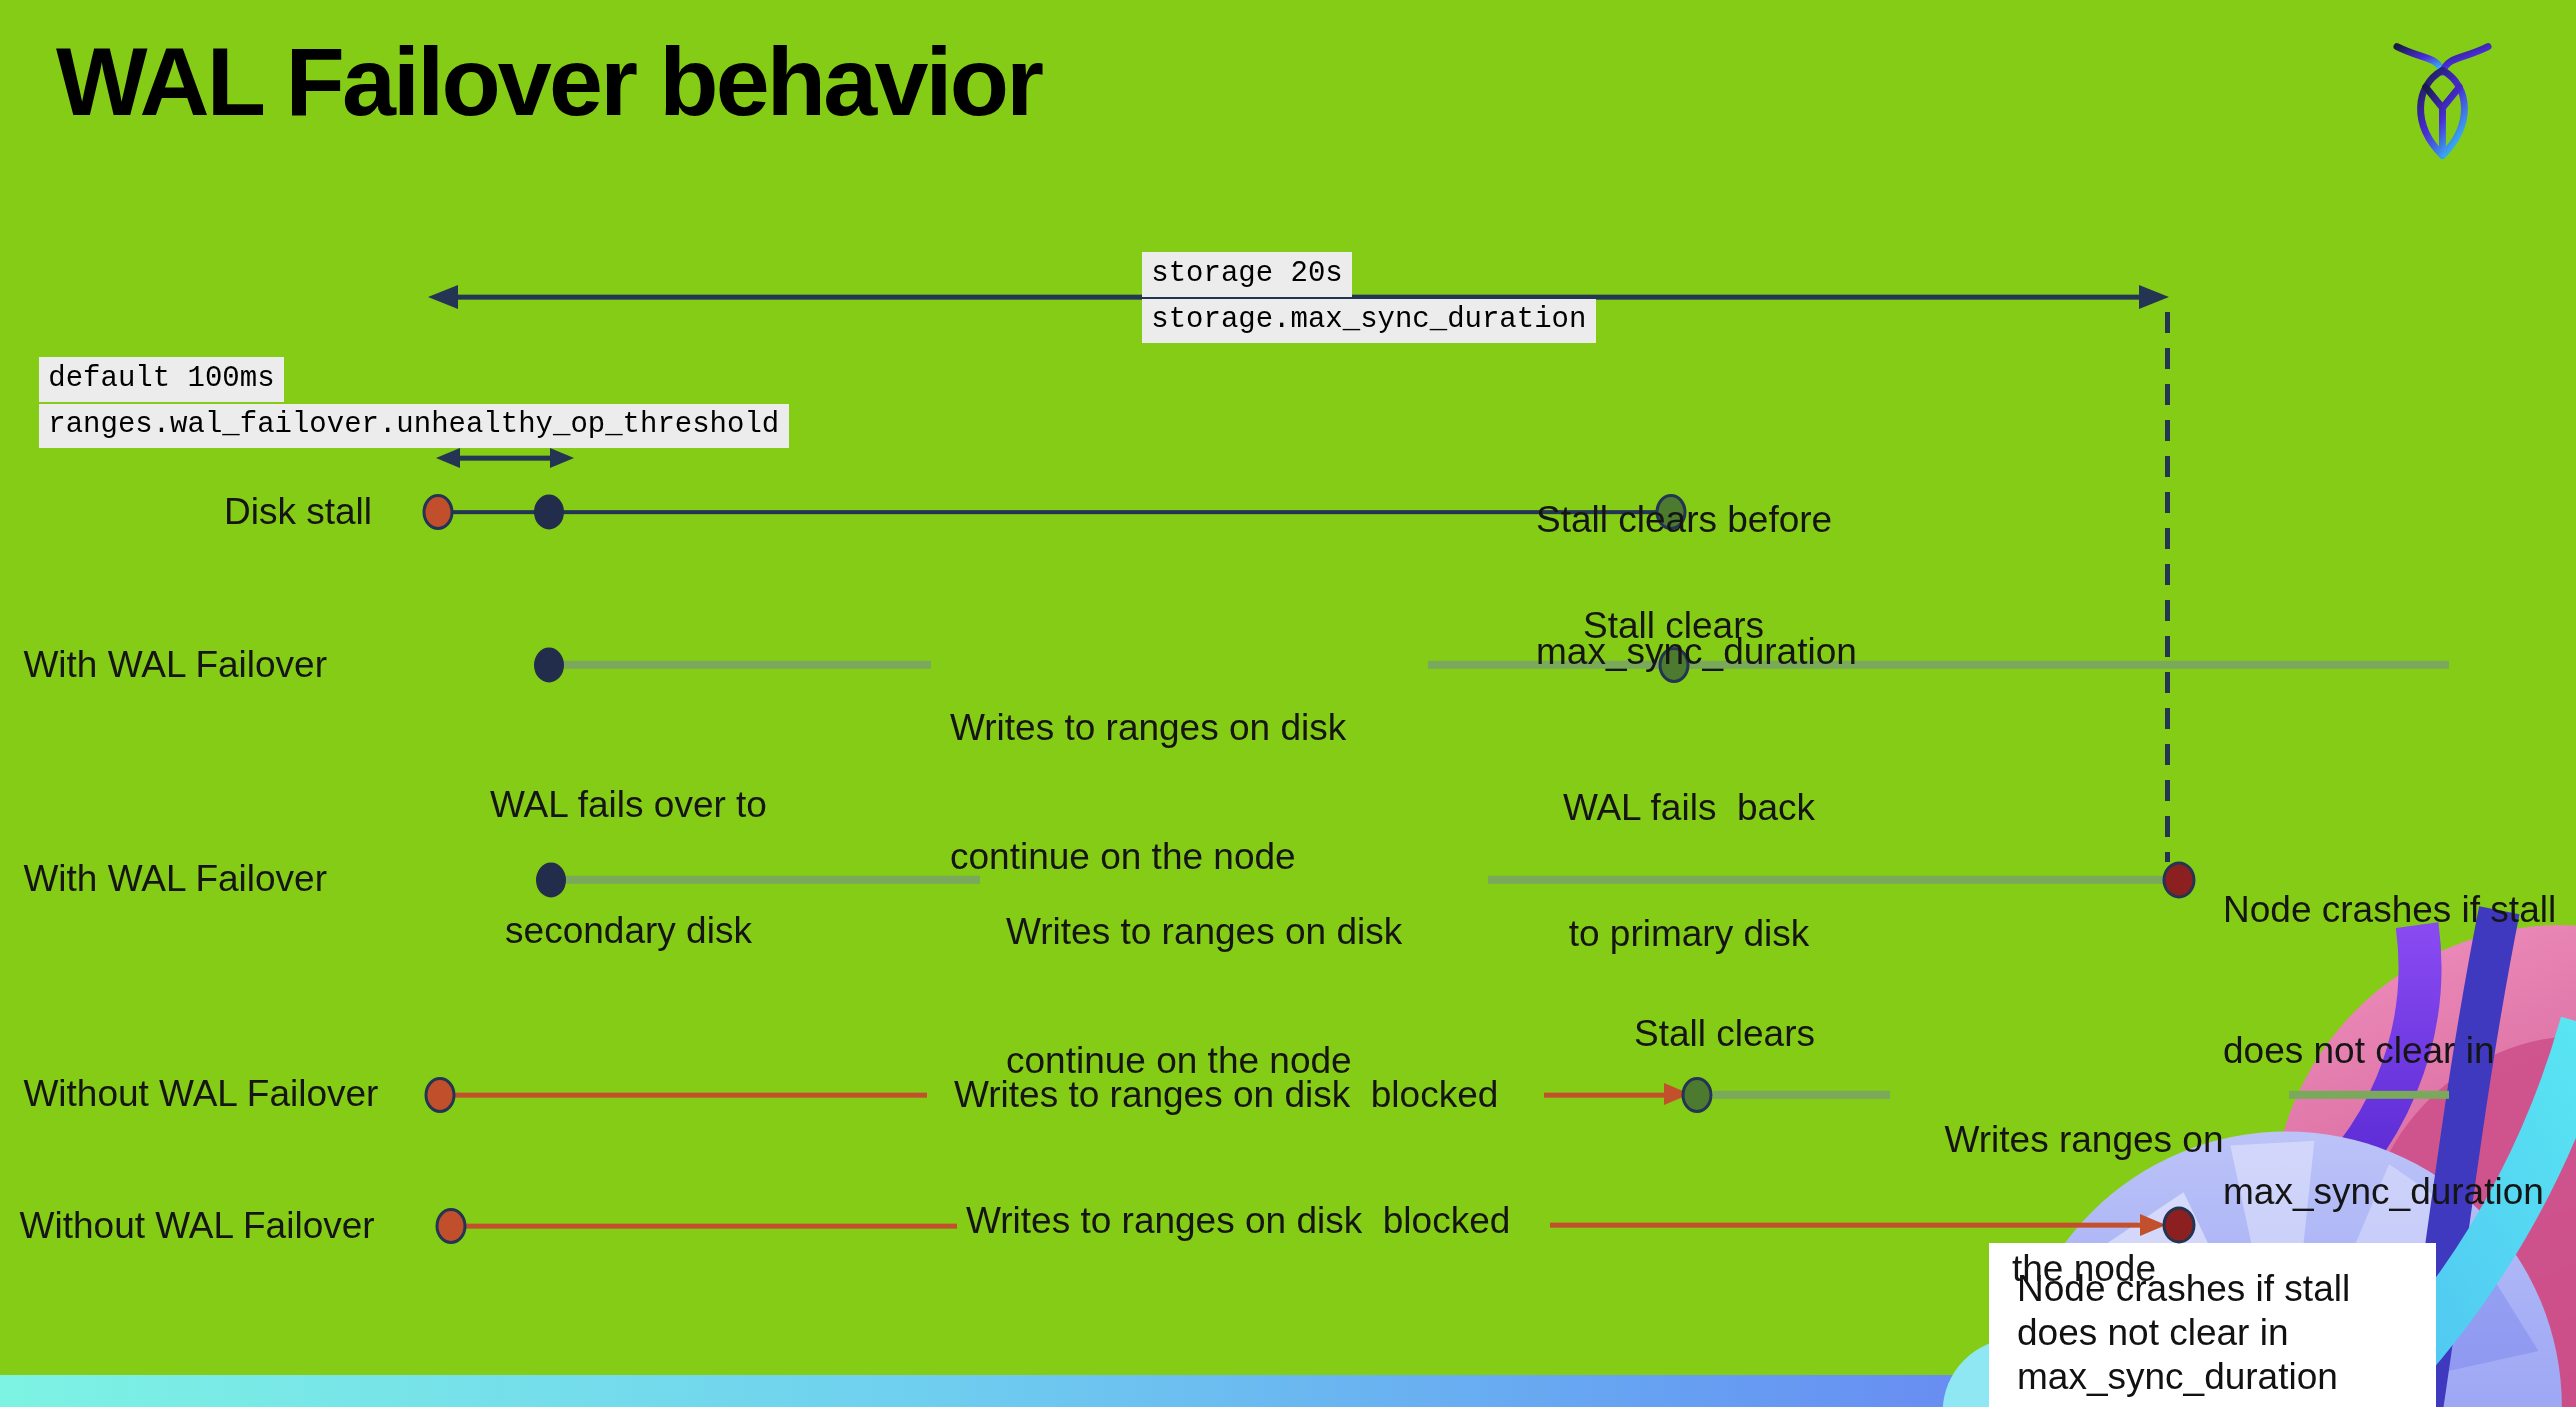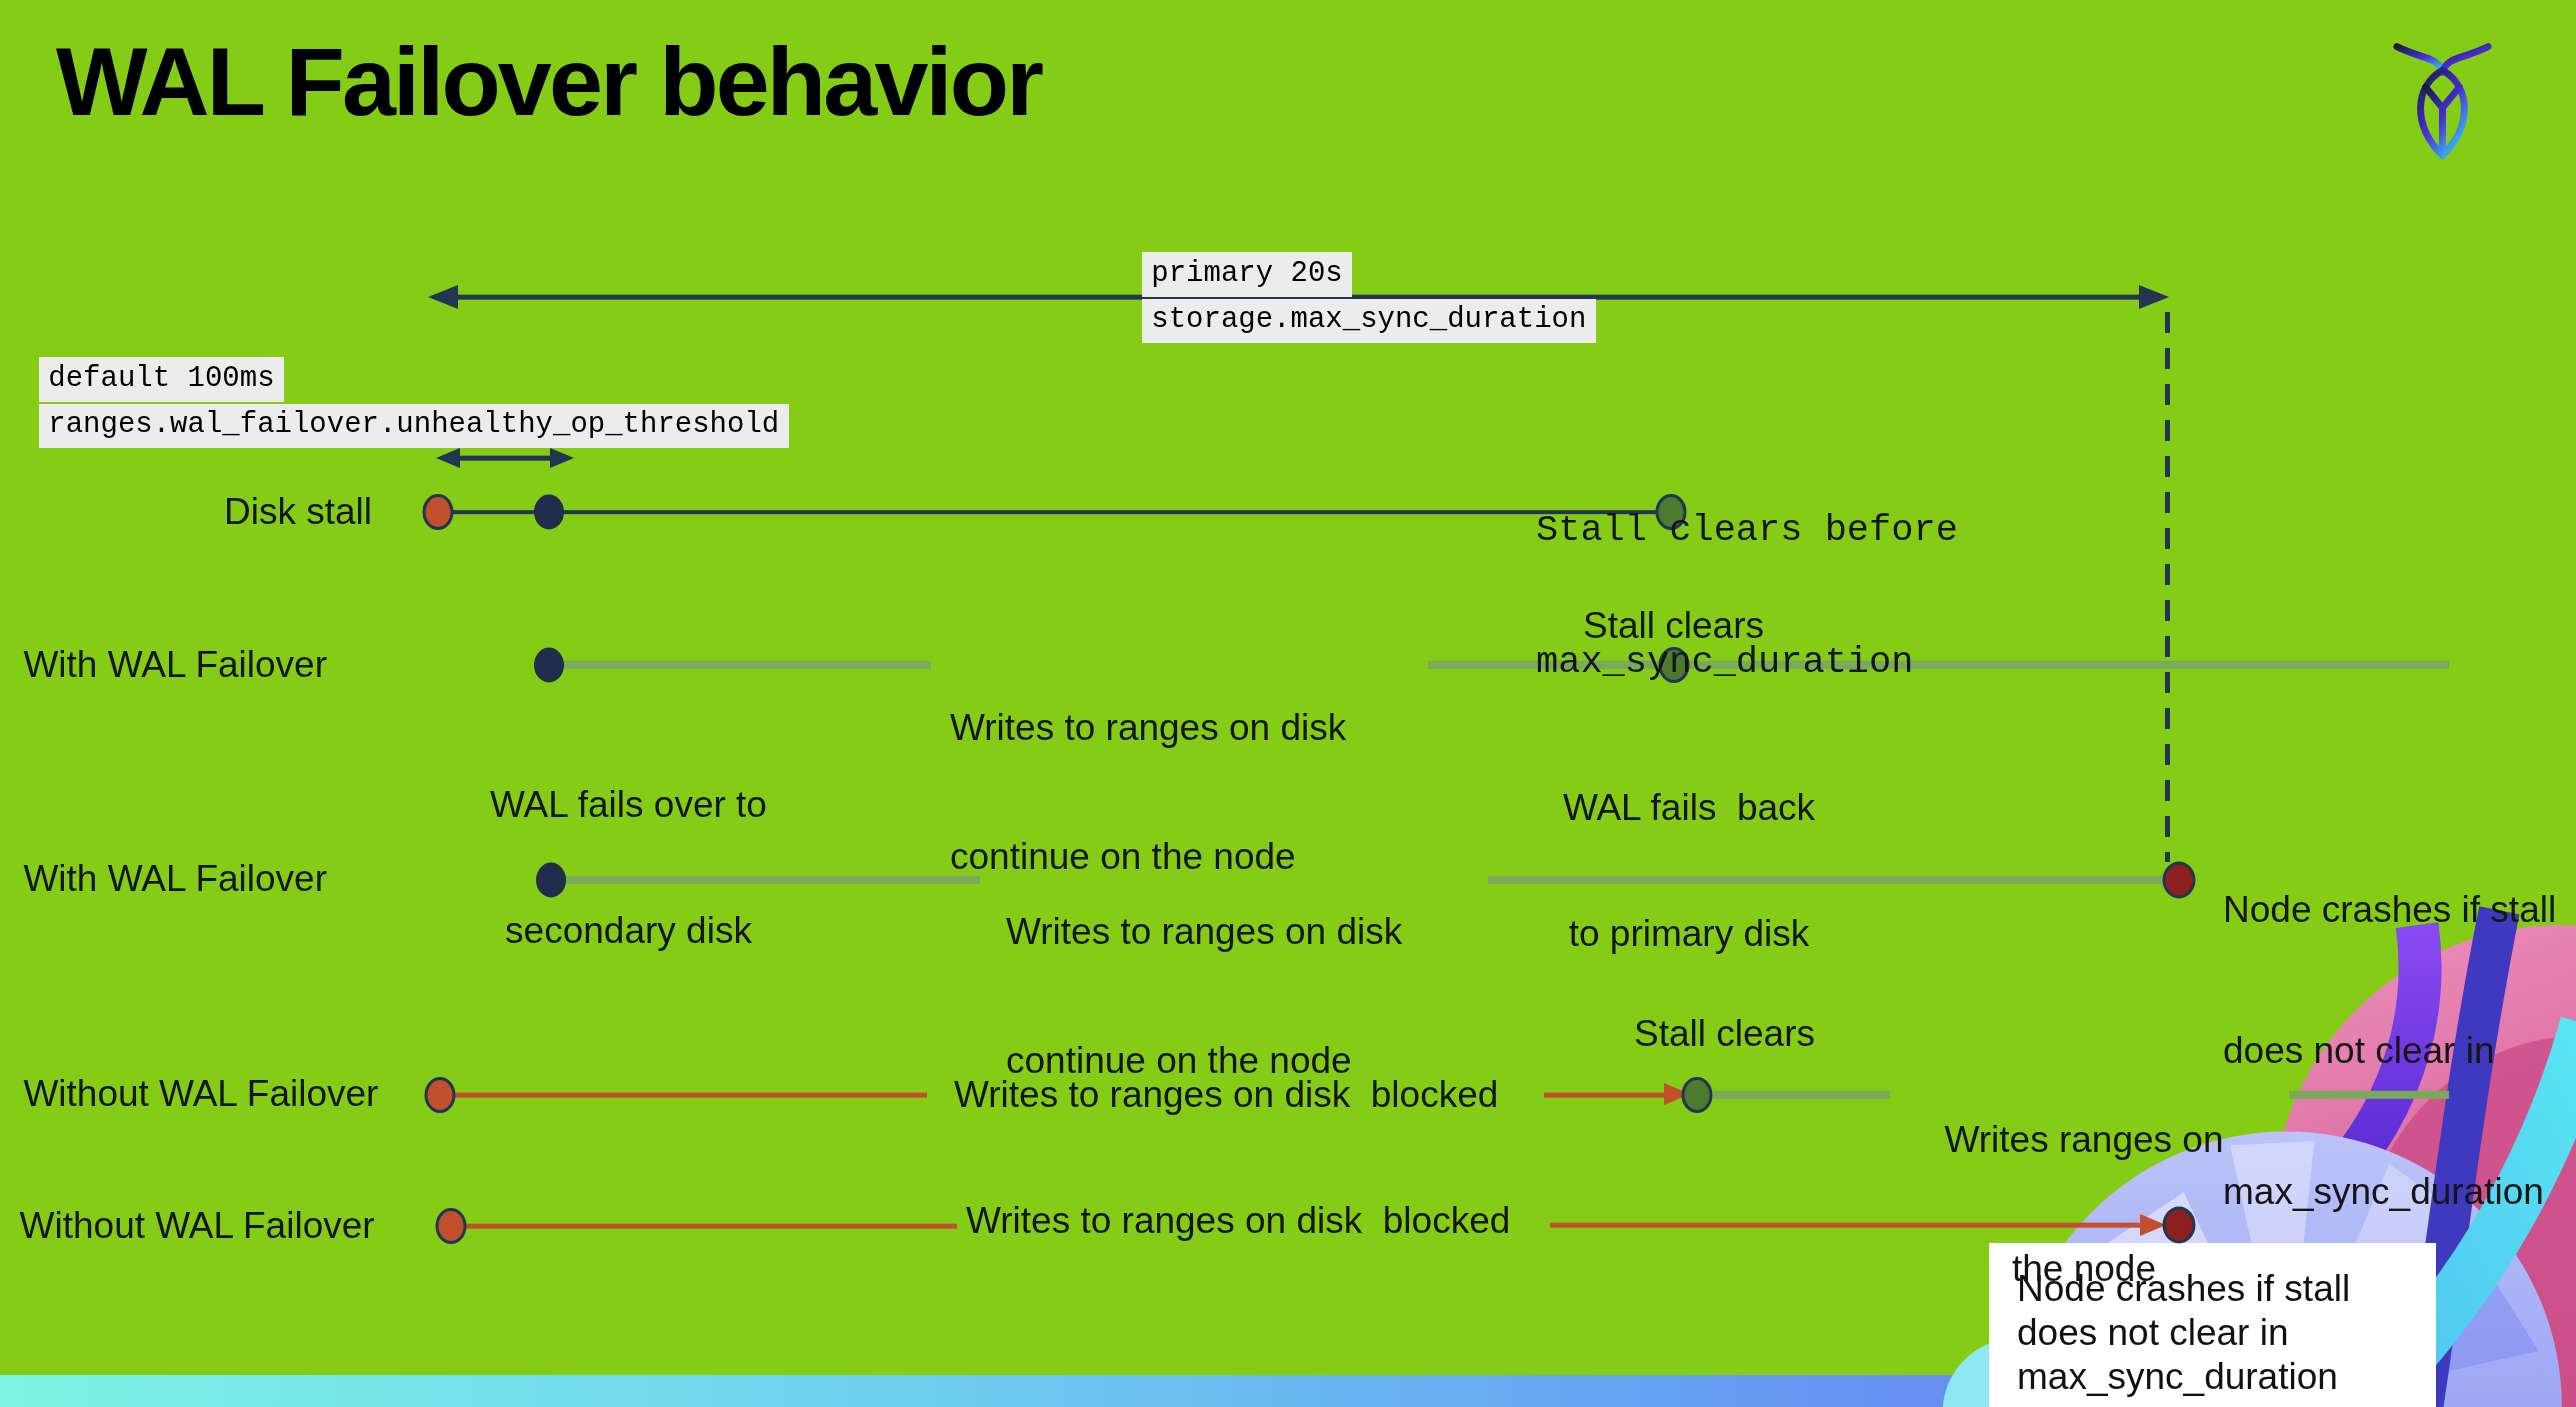--- a/index.html
+++ b/index.html
@@ -98,40 +98,40 @@
       <path d="M96 5 C70 18 55 15 50 31"></path>
       <path d="M50 29 C22 45 19 84 50 115 C81 84 78 45 50 29 Z"></path>
       <path d="M50 113 L50 67 M50 67 L33 46 M50 67 L67 46"></path>
     </g>
   </svg>
 
   <div class="hl navy-l" style="left:439px;top:297px;width:1718px;"></div>
   <div class="ah ah-left-navy" style="left:428px;top:285px;"></div>
   <div class="ah ah-right-navy" style="left:2139px;top:285px;"></div>
   <div class="code" style="left:1142px;top:252px;">
-    <span>primary 20s</span>
+    <span>storage 20s</span>
     <span>storage.max_sync_duration</span>
   </div>
 
   <div class="dash-v" style="left:2165px;top:312px;height:550px;"></div>
 
   <div class="code" style="left:39px;top:357px;">
     <span>default 100ms</span>
     <span>ranges.wal_failover.unhealthy_op_threshold</span>
   </div>
   <div class="hl navy-l" style="left:447px;top:458px;width:114px;"></div>
   <div class="ah ah-left-sm" style="left:436px;top:448px;"></div>
   <div class="ah ah-right-sm" style="left:550px;top:448px;"></div>
 
   <div class="t nowrap" style="left:224px;top:490px;">Disk stall</div>
   <div class="hl thin-l" style="left:438px;top:512px;width:1233px;"></div>
   <div class="dot dot-red" style="left:438px;top:512px;"></div>
   <div class="dot dot-navy" style="left:549px;top:512px;"></div>
   <div class="dot dot-green" style="left:1671px;top:512px;"></div>
-  <div class="t" style="left:1536px;top:420px;font-family:Liberation Mono, monospace;">
+  <div class="t" style="left:1536px;top:410px;">
     <span>Stall clears before</span>
     <span>max_sync_duration</span>
   </div>
 
   <div class="t nowrap" style="left:23.4px;top:643px;">With WAL Failover</div>
   <div class="hl green-l" style="left:561px;top:665px;width:370px;"></div>
   <div class="hl green-l" style="left:1428px;top:665px;width:1021px;"></div>
   <div class="dot dot-navy" style="left:549px;top:665px;"></div>
   <div class="dot dot-green" style="left:1674px;top:665px;"></div>
   <div class="t" style="left:950px;top:620px;line-height:43px;">

